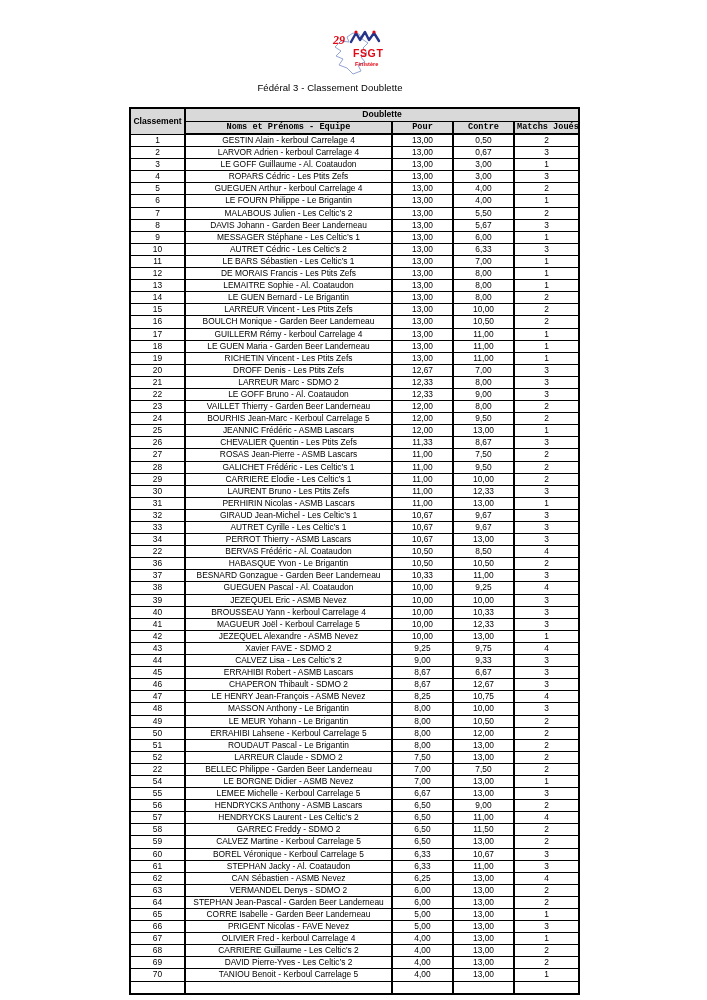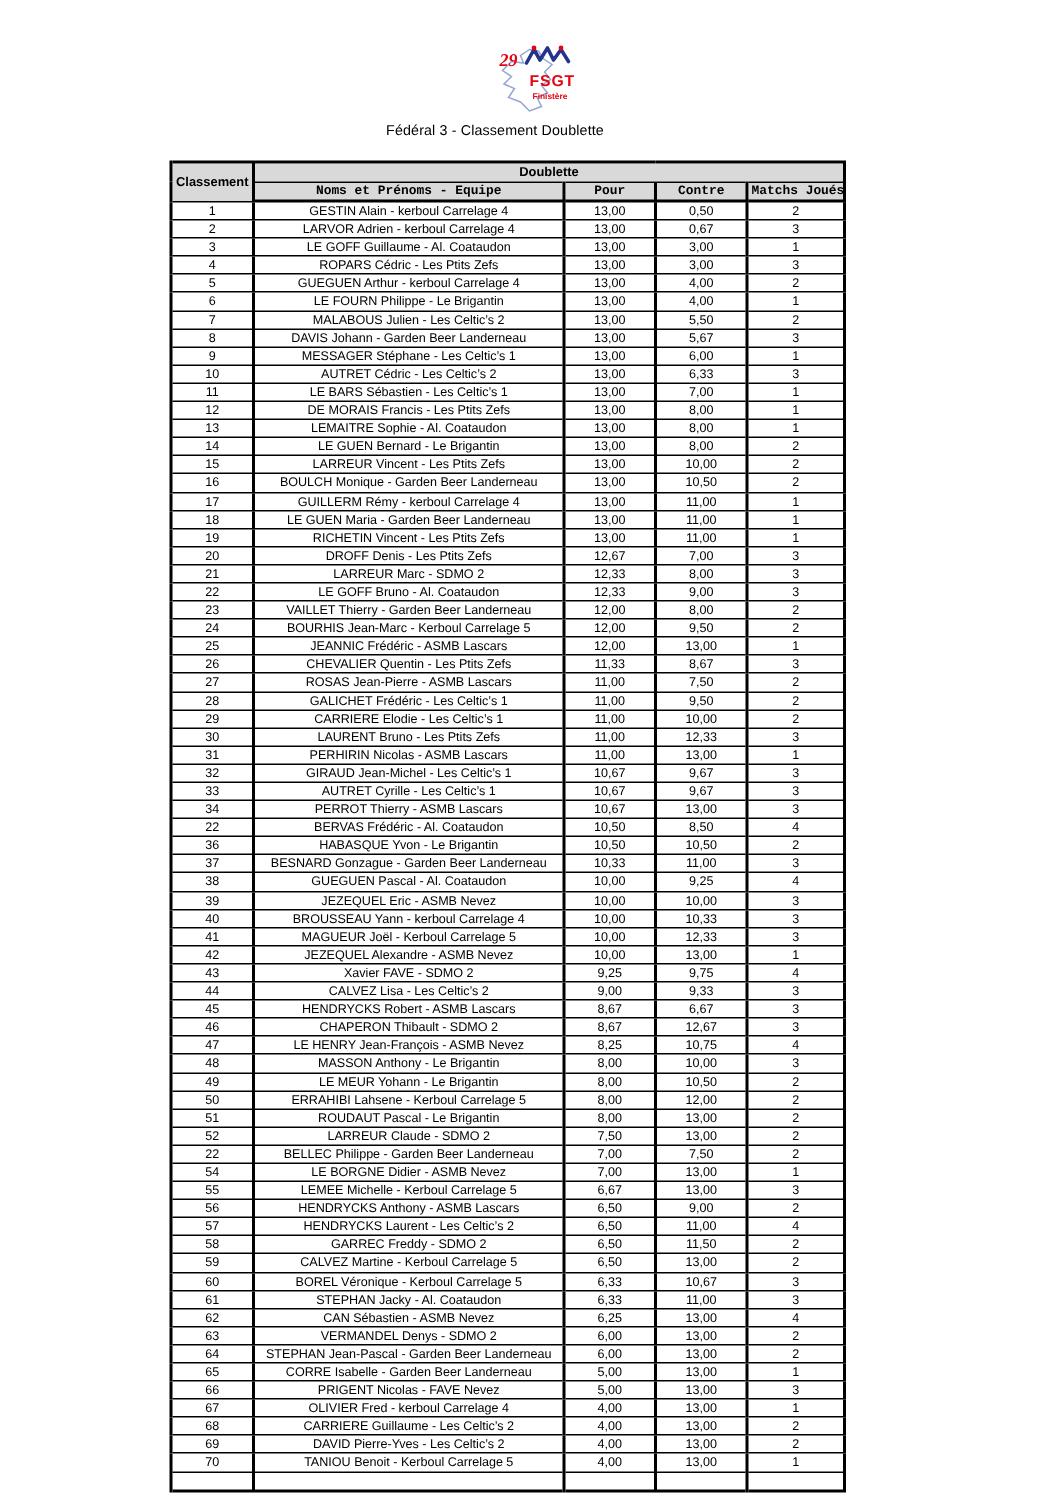--- a/index.html
+++ b/index.html
@@ -6,21 +6,21 @@
   body{
     width:707px;height:1000px;position:relative;overflow:hidden;
     background:#ffffff;color:#000;
     font-family:"Liberation Sans",sans-serif;
   }
   .logo{position:absolute;left:332px;top:27px;width:58px;height:50px;}
   .doc-title{
     position:absolute;top:82px;left:0;width:660px;
     text-align:center;font-size:9.5px;font-weight:normal;letter-spacing:0.1px;
   }
-  .table-wrap{position:absolute;left:113px;top:107px;}
+  .table-wrap{position:absolute;left:129px;top:107px;}
   table.classement{
     border-collapse:collapse;table-layout:fixed;width:449px;
     border:2px solid #000;
   }
   table.classement th,table.classement td{
     border:1px solid #000;
     border-left-width:2px;border-right-width:2px;
     padding:0 2px;margin:0;
     text-align:center;vertical-align:middle;
     white-space:nowrap;overflow:hidden;
@@ -383,21 +383,21 @@
   </tr>
         <tr>
     <td>44</td>
     <td>CALVEZ Lisa - Les Celtic’s 2</td>
     <td>9,00</td>
     <td>9,33</td>
     <td>3</td>
   </tr>
         <tr>
     <td>45</td>
-    <td>HENDRYCKS Robert - ASMB Lascars</td>
+    <td>ERRAHIBI Robert - ASMB Lascars</td>
     <td>8,67</td>
     <td>6,67</td>
     <td>3</td>
   </tr>
         <tr>
     <td>46</td>
     <td>CHAPERON Thibault - SDMO 2</td>
     <td>8,67</td>
     <td>12,67</td>
     <td>3</td>

